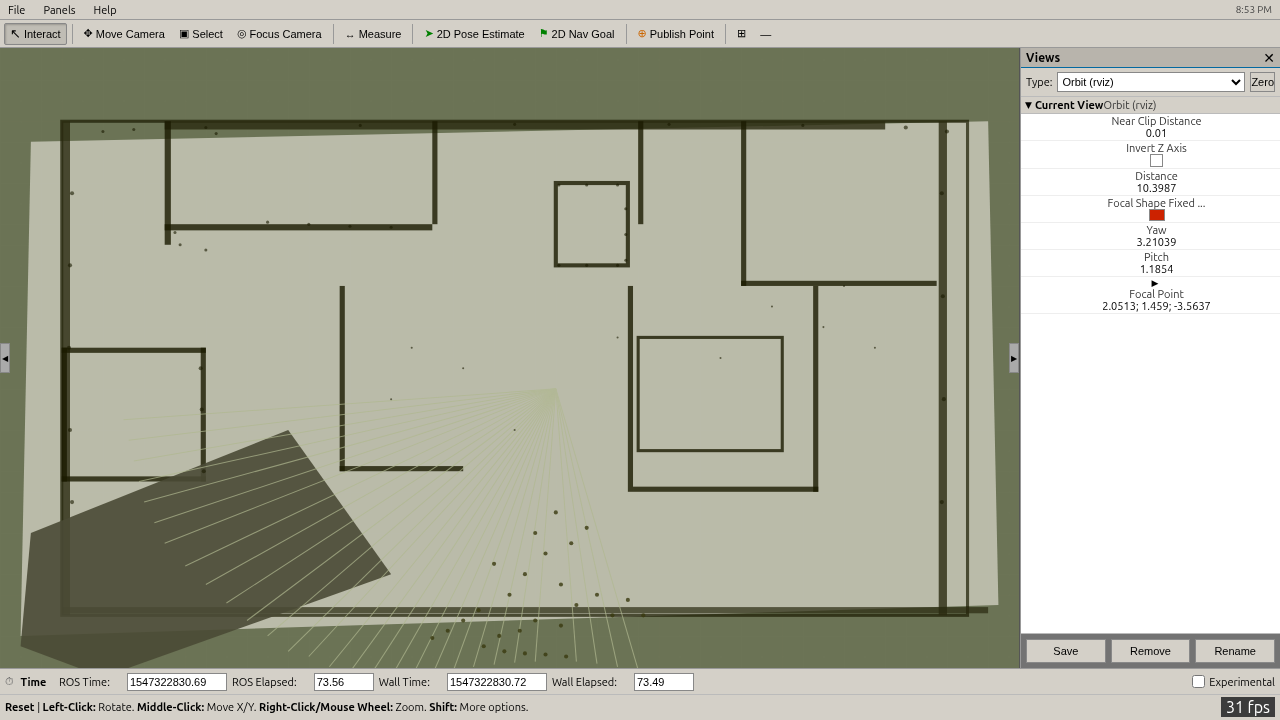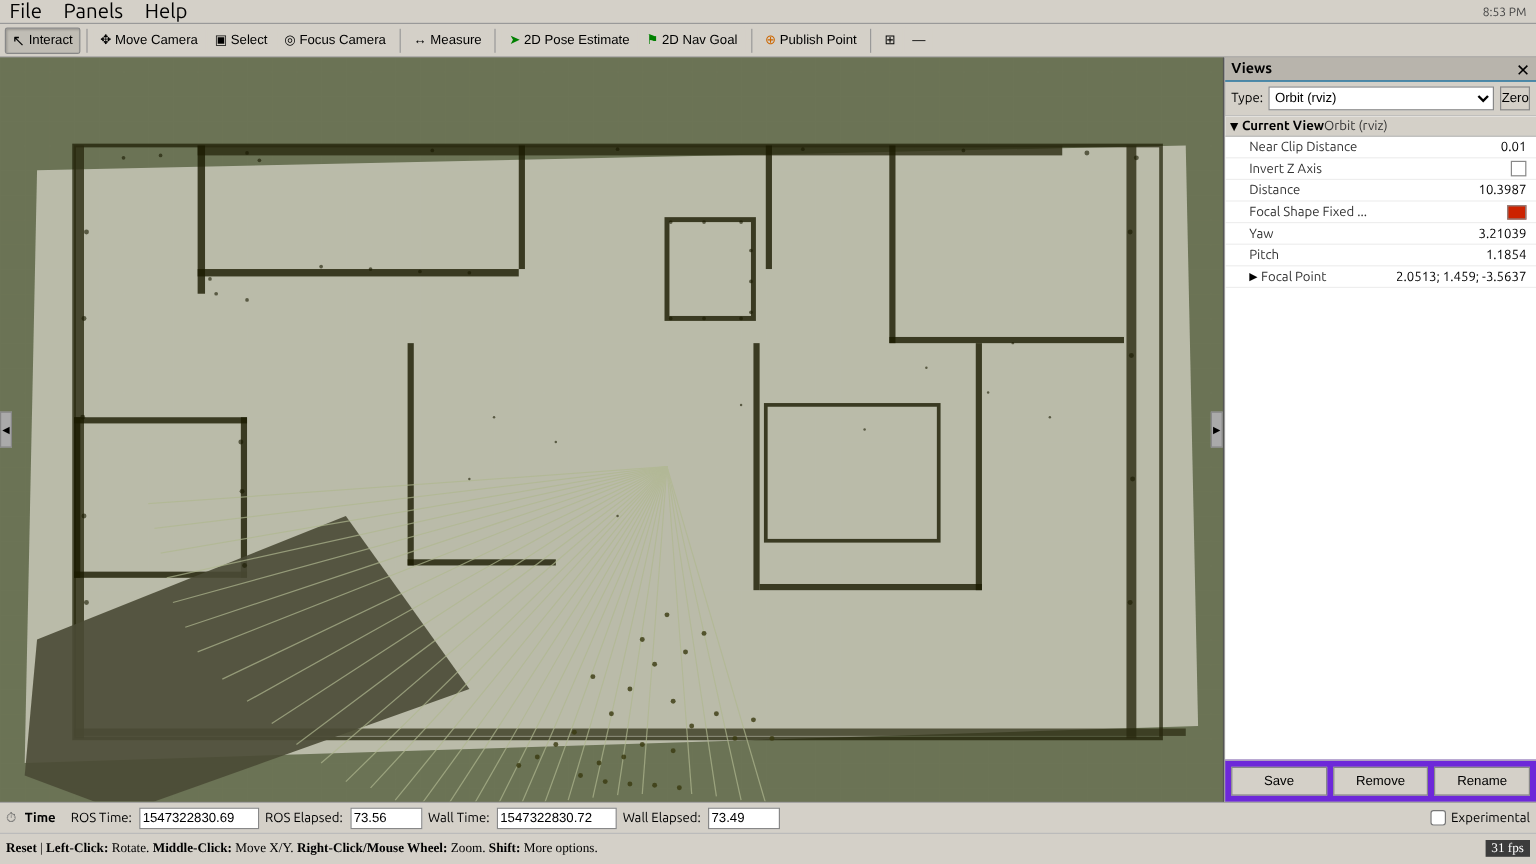--- a/index.html
+++ b/index.html
@@ -18,21 +18,21 @@
       display: flex;
       align-items: center;
       background: #d4d0c8;
       height: 20px;
       border-bottom: 1px solid #999;
       padding: 0 4px;
       gap: 10px;
     }
     #menubar span {
       cursor: pointer;
-      font-size: 17px;
+      font-size: 11px;
       padding: 0 4px;
     }
 
     
     #toolbar {
       display: flex;
       align-items: center;
       background: #d4d0c8;
       height: 28px;
       border-bottom: 1px solid #999;
@@ -175,20 +175,21 @@
       font-weight: normal;
       color: #333;
     }
     .tree-row {
       display: flex;
       align-items: center;
       padding: 1px 8px;
       border-bottom: 1px solid #eee;
       min-height: 18px;
       font-size: 11px;
+      flex-direction: column;
     }
     .tree-row .prop-name { flex: 1; color: #333; }
     .tree-row .prop-value { color: #000; }
     .tree-row .prop-value.blue { color: #0000cc; }
     .tree-row-indent { padding-left: 20px; }
 
     
     .prop-checkbox {
       width: 13px; height: 13px;
       border: 1px solid #888;
@@ -208,22 +209,21 @@
       font-size: 9px;
       cursor: pointer;
     }
 
     
     #panel-buttons {
       display: flex;
       padding: 5px;
       gap: 5px;
       border-top: 1px solid #bbb;
-      background: #6d28d9;
-      justify-content: flex-end;
+      background: #737373;
     }
     .panel-btn {
       flex: 1;
       height: 24px;
       background: #d4d0c8;
       border: 1px solid #888;
       cursor: pointer;
       font-size: 11px;
     }
 
@@ -239,38 +239,37 @@
       display: flex;
       align-items: center;
       padding: 2px 5px;
       gap: 5px;
       border-bottom: 1px solid #bbb;
       height: 26px;
     }
     .time-section {
       display: flex;
       align-items: center;
-      gap: 6px;
+      gap: 17px;
     }
     .time-icon { color: #666; margin-right: 2px; }
     .time-label { font-size: 11px; font-weight: bold; }
     .time-input {
       height: 18px;
       font-size: 11px;
       border: 1px solid #888;
       background: white;
       padding: 0 2px;
     }
     #hint-row {
       display: flex;
       align-items: center;
       padding: 2px 5px;
       font-size: 11px;
       height: 24px;
-      font-family: Liberation Serif, serif;
     }
     #experimental-row {
       display: flex;
       align-items: center;
       gap: 3px;
       margin-left: auto;
     }
 
     
     .viewport-scene {
@@ -611,15 +610,15 @@
     </div>
     <div id="experimental-row" style="margin-left:auto; display:flex; align-items:center; gap:4px;">
       <input type="checkbox" style="">
       <span>Experimental</span>
     </div>
   </div>
   <div id="hint-row">
     <span>
       <strong>Reset</strong> | <strong>Left-Click:</strong> Rotate. <strong>Middle-Click:</strong> Move X/Y. <strong>Right-Click/Mouse Wheel:</strong> Zoom. <strong>Shift:</strong> More options.
     </span>
-    <span style="margin-left:auto; background:#3c3c3c; color:white; padding:1px 5px; font-size:11px;">31 fps</span>
+    <span style="margin-left:auto; background:#3c3c3c; color:white; padding:1px 5px; font-size:16px;">31 fps</span>
   </div>
 </div>
 
 </body></html>

